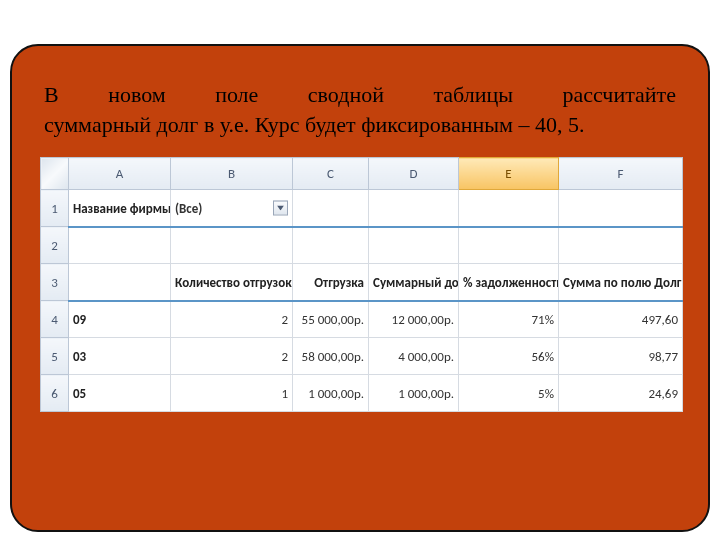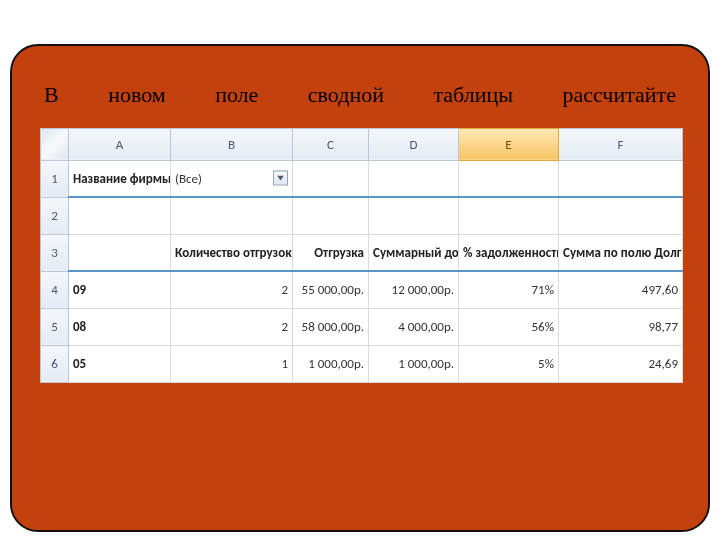--- a/index.html
+++ b/index.html
@@ -63,21 +63,21 @@
   .cell {
     border: 1px solid #d6dbe2;
     background: #fff;
     padding: 0 4px;
     height: 37px;
     white-space: nowrap;
     overflow: hidden;
   }
   .bold { font-weight: 700; color: #222; }
   .right { text-align: right; }
-  .filter-cell { position: relative; }
+  .filter-cell { position: relative; font-weight: bold; }
   .dropdown {
     position: absolute;
     right: 4px; top: 50%;
     transform: translateY(-50%);
     width: 15px; height: 15px;
     border: 1px solid #9aa6b8;
     background: linear-gradient(#fafbfd,#dfe6ee);
     display: flex; align-items: center; justify-content: center;
   }
   .dropdown svg { width: 7px; height: 5px; }
@@ -91,20 +91,21 @@
   col.c-e { width: 100px; }
   col.c-f { width: 124px; }
 </style>
 </head>
 <body>
 
 <div class="frame">
 
   <div class="instruction">
     <span class="first-line">В новом поле сводной таблицы рассчитайте</span>
+    <span class="rest">суммарный долг в у.е. Курс будет фиксированным – 40, 5.</span>
   </div>
 
   <div class="sheet">
     <table>
       <colgroup>
         <col class="c-rownum">
           <col class="c-a">
           <col class="c-b">
           <col class="c-c">
           <col class="c-d">
@@ -165,21 +166,21 @@
         <td class="cell bold">09</td>
         <td class="cell right">2</td>
         <td class="cell right">55 000,00р.</td>
         <td class="cell right">12 000,00р.</td>
         <td class="cell right">71%</td>
         <td class="cell right">497,60</td>
       </tr>
 
       <tr>
         <td class="rownum">5</td>
-        <td class="cell bold">08</td>
+        <td class="cell bold">03</td>
         <td class="cell right">2</td>
         <td class="cell right">58 000,00р.</td>
         <td class="cell right">4 000,00р.</td>
         <td class="cell right">56%</td>
         <td class="cell right">98,77</td>
       </tr>
 
       <tr>
         <td class="rownum">6</td>
         <td class="cell bold">05</td>

